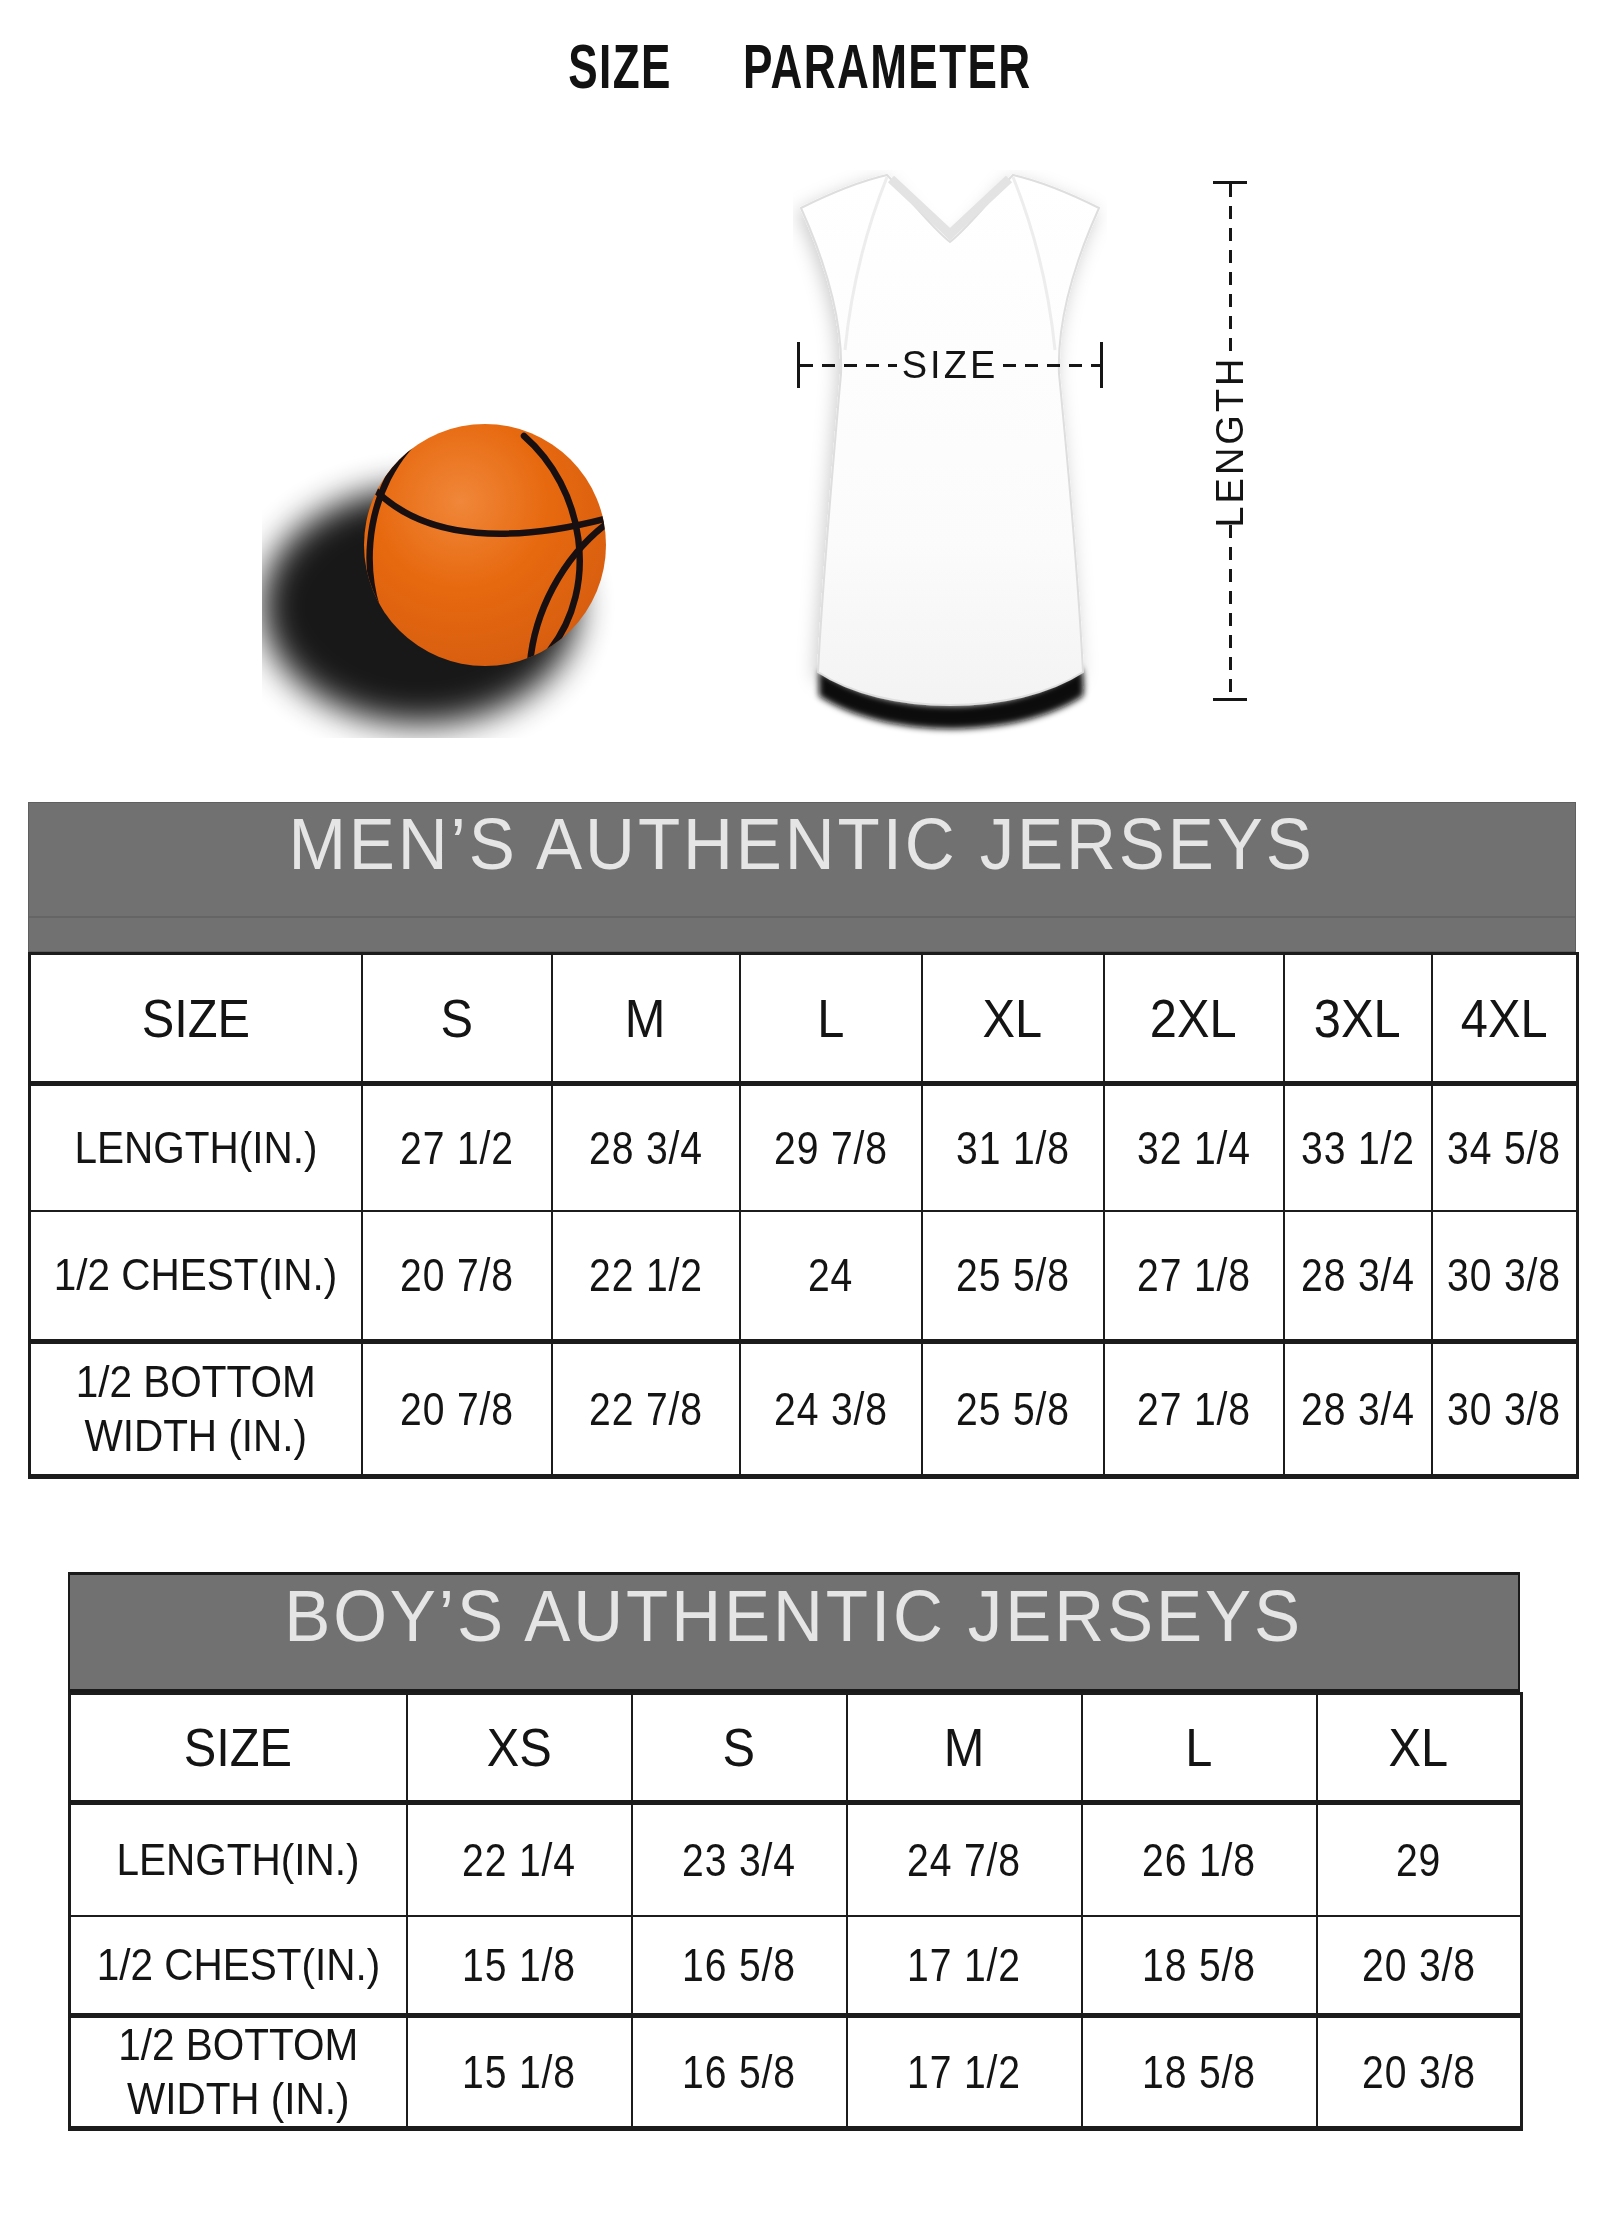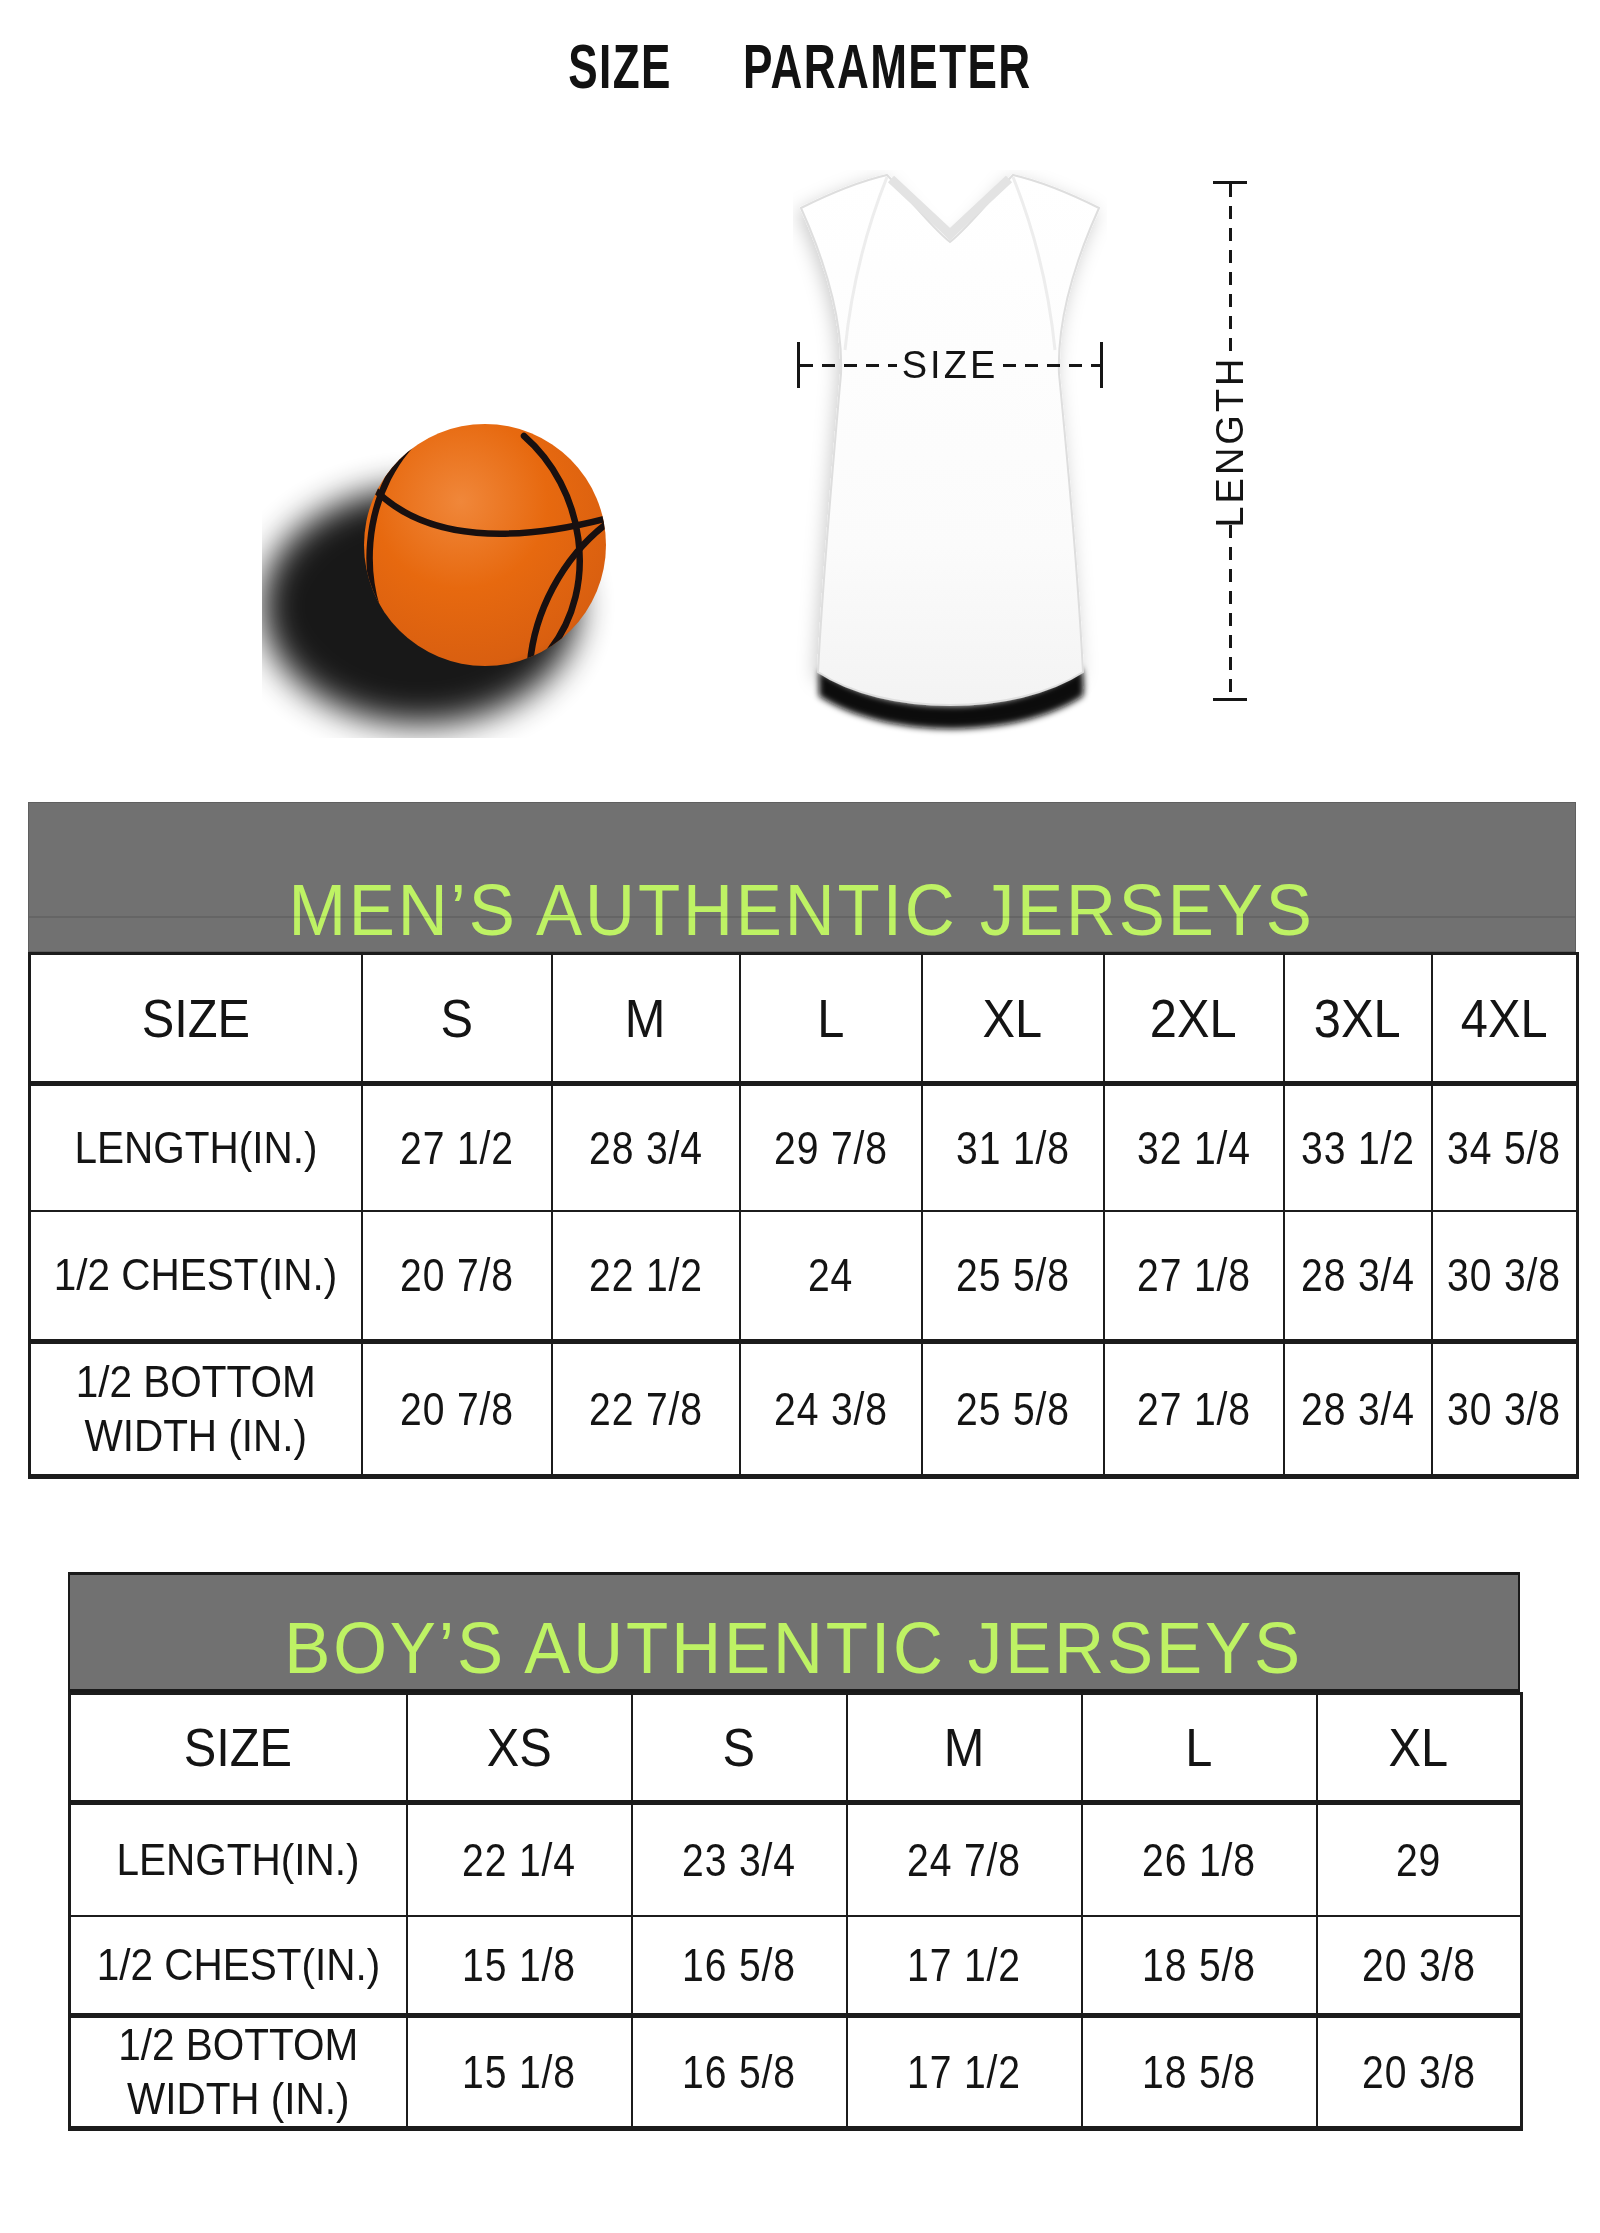--- a/index.html
+++ b/index.html
@@ -35,21 +35,21 @@
   .chest-label { font-size:38px; letter-spacing:3px; margin:0 5px; white-space:nowrap; }
   .length-label-box { height:168px; display:flex; align-items:center; justify-content:center; flex:0 0 auto; }
   .length-label { transform:rotate(-90deg); font-size:38px; letter-spacing:3px; white-space:nowrap; }
 
   
   .tbl-section { position:absolute; left:28px; }
   .mens-section { top:802px; width:1548px; }
   .boys-section { top:1572px; width:1452px;margin-left:40px; }
 
   .bar {
-    background:#717171; color:#bef264; display:flex; align-items:flex-end; justify-content:center;
+    background:#717171; color:#e5e5e5; display:flex; align-items:flex-start; justify-content:center;
     position:relative;
   }
   .mens-section .bar { height:150px; border:1px solid #5f5f5f; }
   .mens-section .bar::after { content:""; position:absolute; left:0; right:0; bottom:33px; height:2px; background:rgba(0,0,0,.10); }
   .boys-section .bar { height:120px; border:3px solid #1a1a1a; border-left-width:2px; border-right-width:2px; }
   .bar-title { font-size:72px; letter-spacing:3px; display:inline-block; transform:scaleX(.96); white-space:nowrap; }
 
   table { border-collapse:collapse; table-layout:fixed; width:100%; background:#fff;
           border:3px solid #1c1c1c; border-bottom-width:5px; }
   td { border:2px solid #1c1c1c; text-align:center; vertical-align:middle; padding:0 2px; overflow:hidden; }

